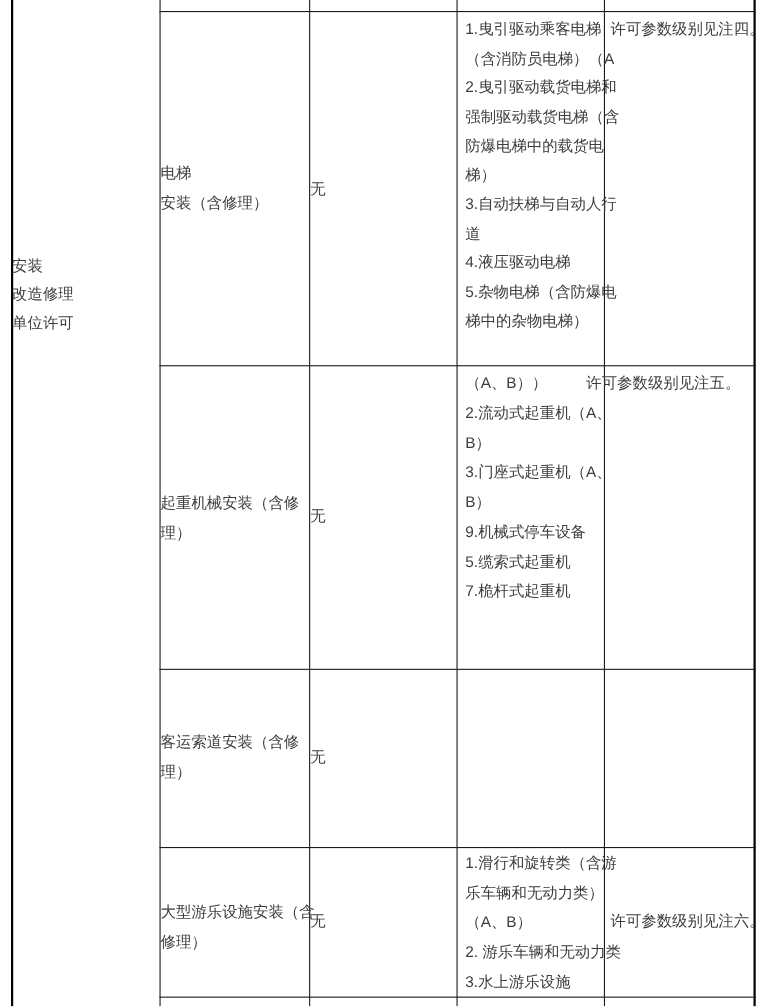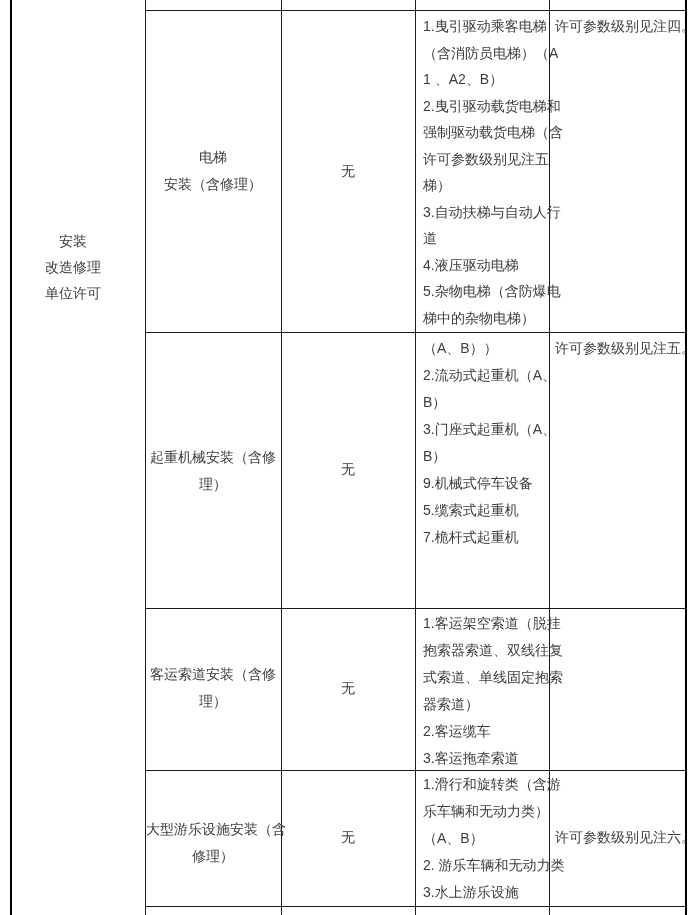--- a/index.html
+++ b/index.html
@@ -11,21 +11,21 @@
     overflow: hidden;
     font-family: "Liberation Sans", "DejaVu Sans", sans-serif;
     font-size: 14px;
     color: #3d3d3d;
   }
   .vline { position:absolute; top:0; height:915px; width:1px; background:#1a1a1a; }
   .vline.thick { width:2px; background:#000; }
   .hline { position:absolute; left:145px; width:542px; height:1px; background:#1a1a1a; }
   .txt { position:absolute; }
   .line { height: var(--lh, 27px); line-height: var(--lh, 27px); white-space: nowrap; }
-  .center { text-align:center; }
+  .center { text-align:left; }
 </style>
 </head>
 <body>
 
 <div class="canvas">
 
   <div class="vline thick" style="left:10px"></div>
   <div class="vline" style="left:145px"></div>
   <div class="vline" style="left:281px"></div>
   <div class="vline" style="left:415px"></div>
@@ -47,24 +47,23 @@
   <div class="txt center" style="left:146px; top:144px; width:134px">
     <div class="line">电梯</div>
     <div class="line">安装（含修理）</div>
   </div>
   <div class="txt center" style="left:282px; top:158px; width:132px">
     <div class="line">无</div>
   </div>
   <div class="txt" style="left:423px; top:13px; --lh:26.5px">
     <div class="line">1.曳引驱动乘客电梯</div>
     <div class="line">（含消防员电梯）（A</div>
-    <div class="line">1 、A2、B）</div>
     <div class="line">2.曳引驱动载货电梯和</div>
     <div class="line">强制驱动载货电梯（含</div>
-    <div class="line">许可参数级别见注五</div>
+    <div class="line">防爆电梯中的载货电</div>
     <div class="line">梯）</div>
     <div class="line">3.自动扶梯与自动人行</div>
     <div class="line">道</div>
     <div class="line">4.液压驱动电梯</div>
     <div class="line">5.杂物电梯（含防爆电</div>
     <div class="line">梯中的杂物电梯）</div>
   </div>
   <div class="txt" style="left:555px; top:13px">
     <div class="line">许可参数级别见注四。</div>
   </div>
@@ -79,38 +78,30 @@
   <div class="txt" style="left:423px; top:335px">
     <div class="line">（A、B））</div>
     <div class="line">2.流动式起重机（A、</div>
     <div class="line">B）</div>
     <div class="line">3.门座式起重机（A、</div>
     <div class="line">B）</div>
     <div class="line">9.机械式停车设备</div>
     <div class="line">5.缆索式起重机</div>
     <div class="line">7.桅杆式起重机</div>
   </div>
-  <div class="txt" style="left:555px; top:335px">
+  <div class="txt" style="left:533px; top:335px">
     <div class="line">许可参数级别见注五。</div>
   </div>
 
   <div class="txt center" style="left:146px; top:661px; width:134px">
     <div class="line">客运索道安装（含修</div>
     <div class="line">理）</div>
   </div>
   <div class="txt center" style="left:282px; top:675px; width:132px">
     <div class="line">无</div>
-  </div>
-  <div class="txt" style="left:423px; top:610px">
-    <div class="line">1.客运架空索道（脱挂</div>
-    <div class="line">抱索器索道、双线往复</div>
-    <div class="line">式索道、单线固定抱索</div>
-    <div class="line">器索道）</div>
-    <div class="line">2.客运缆车</div>
-    <div class="line">3.客运拖牵索道</div>
   </div>
   <div class="txt" style="left:555px; top:610px">
     <div class="line"></div>
   </div>
 
   <div class="txt center" style="left:146px; top:816px; width:134px">
     <div class="line">大型游乐设施安装（含</div>
     <div class="line">修理）</div>
   </div>
   <div class="txt center" style="left:282px; top:824px; width:132px">

